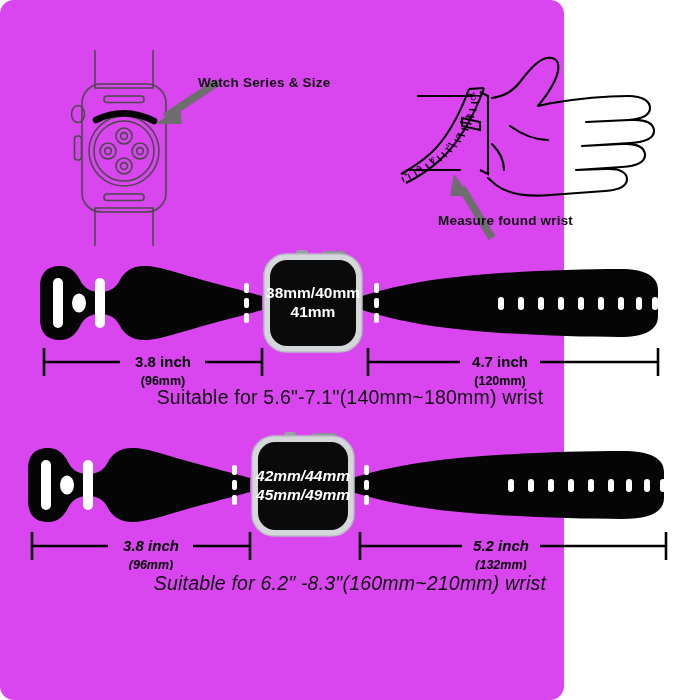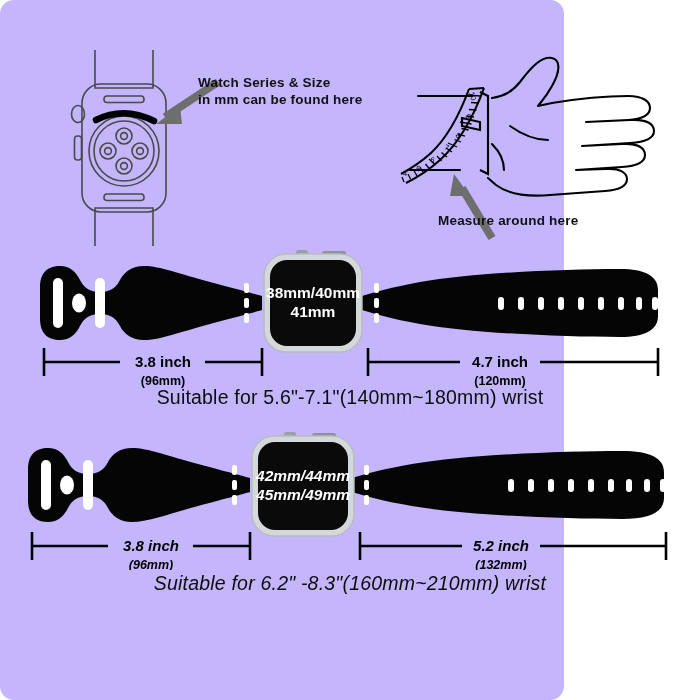--- a/index.html
+++ b/index.html
@@ -13,21 +13,21 @@
     height: 700px;
     overflow: hidden;
     font-family: "Liberation Sans", sans-serif;
     color: #000000;
     position: relative;
   }
   #page {
     position: relative;
     width: 564px;
     height: 700px;
-    background: #c4b5fd;
+    background: #d946ef;
     border-radius: 14px;
   }
 
   
   .top-row {
     position: absolute;
     left: 0;
     top: 0;
     width: 700px;
     height: 250px;
@@ -143,21 +143,21 @@
 
         <path d="M36 72 Q64 58 94 73" fill="none" stroke="#000000" stroke-width="6.5" stroke-linecap="round"></path>
 
         <g>
           <path d="M158 34 L105 69" stroke="#6e6e6e" stroke-width="8" stroke-linecap="butt" fill="none"></path>
           <path d="M96 76 L120 58 L122 76 Z" fill="#6e6e6e"></path>
         </g>
       </svg>
     </div>
 
-    <div class="callout" id="watch-callout-text"><span>Watch Series &amp; Size</span><br><span>in mm can be found here</span></div>
+    <div class="callout" id="watch-callout-text"><span>Watch Series &amp; Size</span><br></div>
 
     <div class="illus" id="wrist-illustration">
       <svg width="300" height="200" viewBox="0 0 300 200">
         <g fill="none" stroke="#000000" stroke-width="2.1" stroke-linejoin="round" stroke-linecap="round">
 
           <path d="M18 48 L72 48"></path>
 
           <path d="M10 122 L60 122"></path>
 
           <path d="M92 50
@@ -231,21 +231,21 @@
           <path d="M80 44 L88 48 L88 126 L80 122" fill="none" stroke="#000000" stroke-width="2.1"></path>
         </g>
 
         <g>
           <path d="M92 190 L62 140" stroke="#6e6e6e" stroke-width="8" fill="none"></path>
           <path d="M54 126 L70 148 L50 148 Z" fill="#6e6e6e"></path>
         </g>
       </svg>
     </div>
 
-    <div class="callout" id="wrist-callout-text">Measure around here</div>
+    <div class="callout" id="wrist-callout-text">Measure found wrist</div>
   </div>
 
   <div class="band-block" id="band-block-1">
     <div class="band-figure">
       <svg width="700" height="140" viewBox="0 0 700 140">
 
         <g>
           <path d="M40 40
                    C40 24 48 18 60 18
                    C70 18 76 24 80 32

